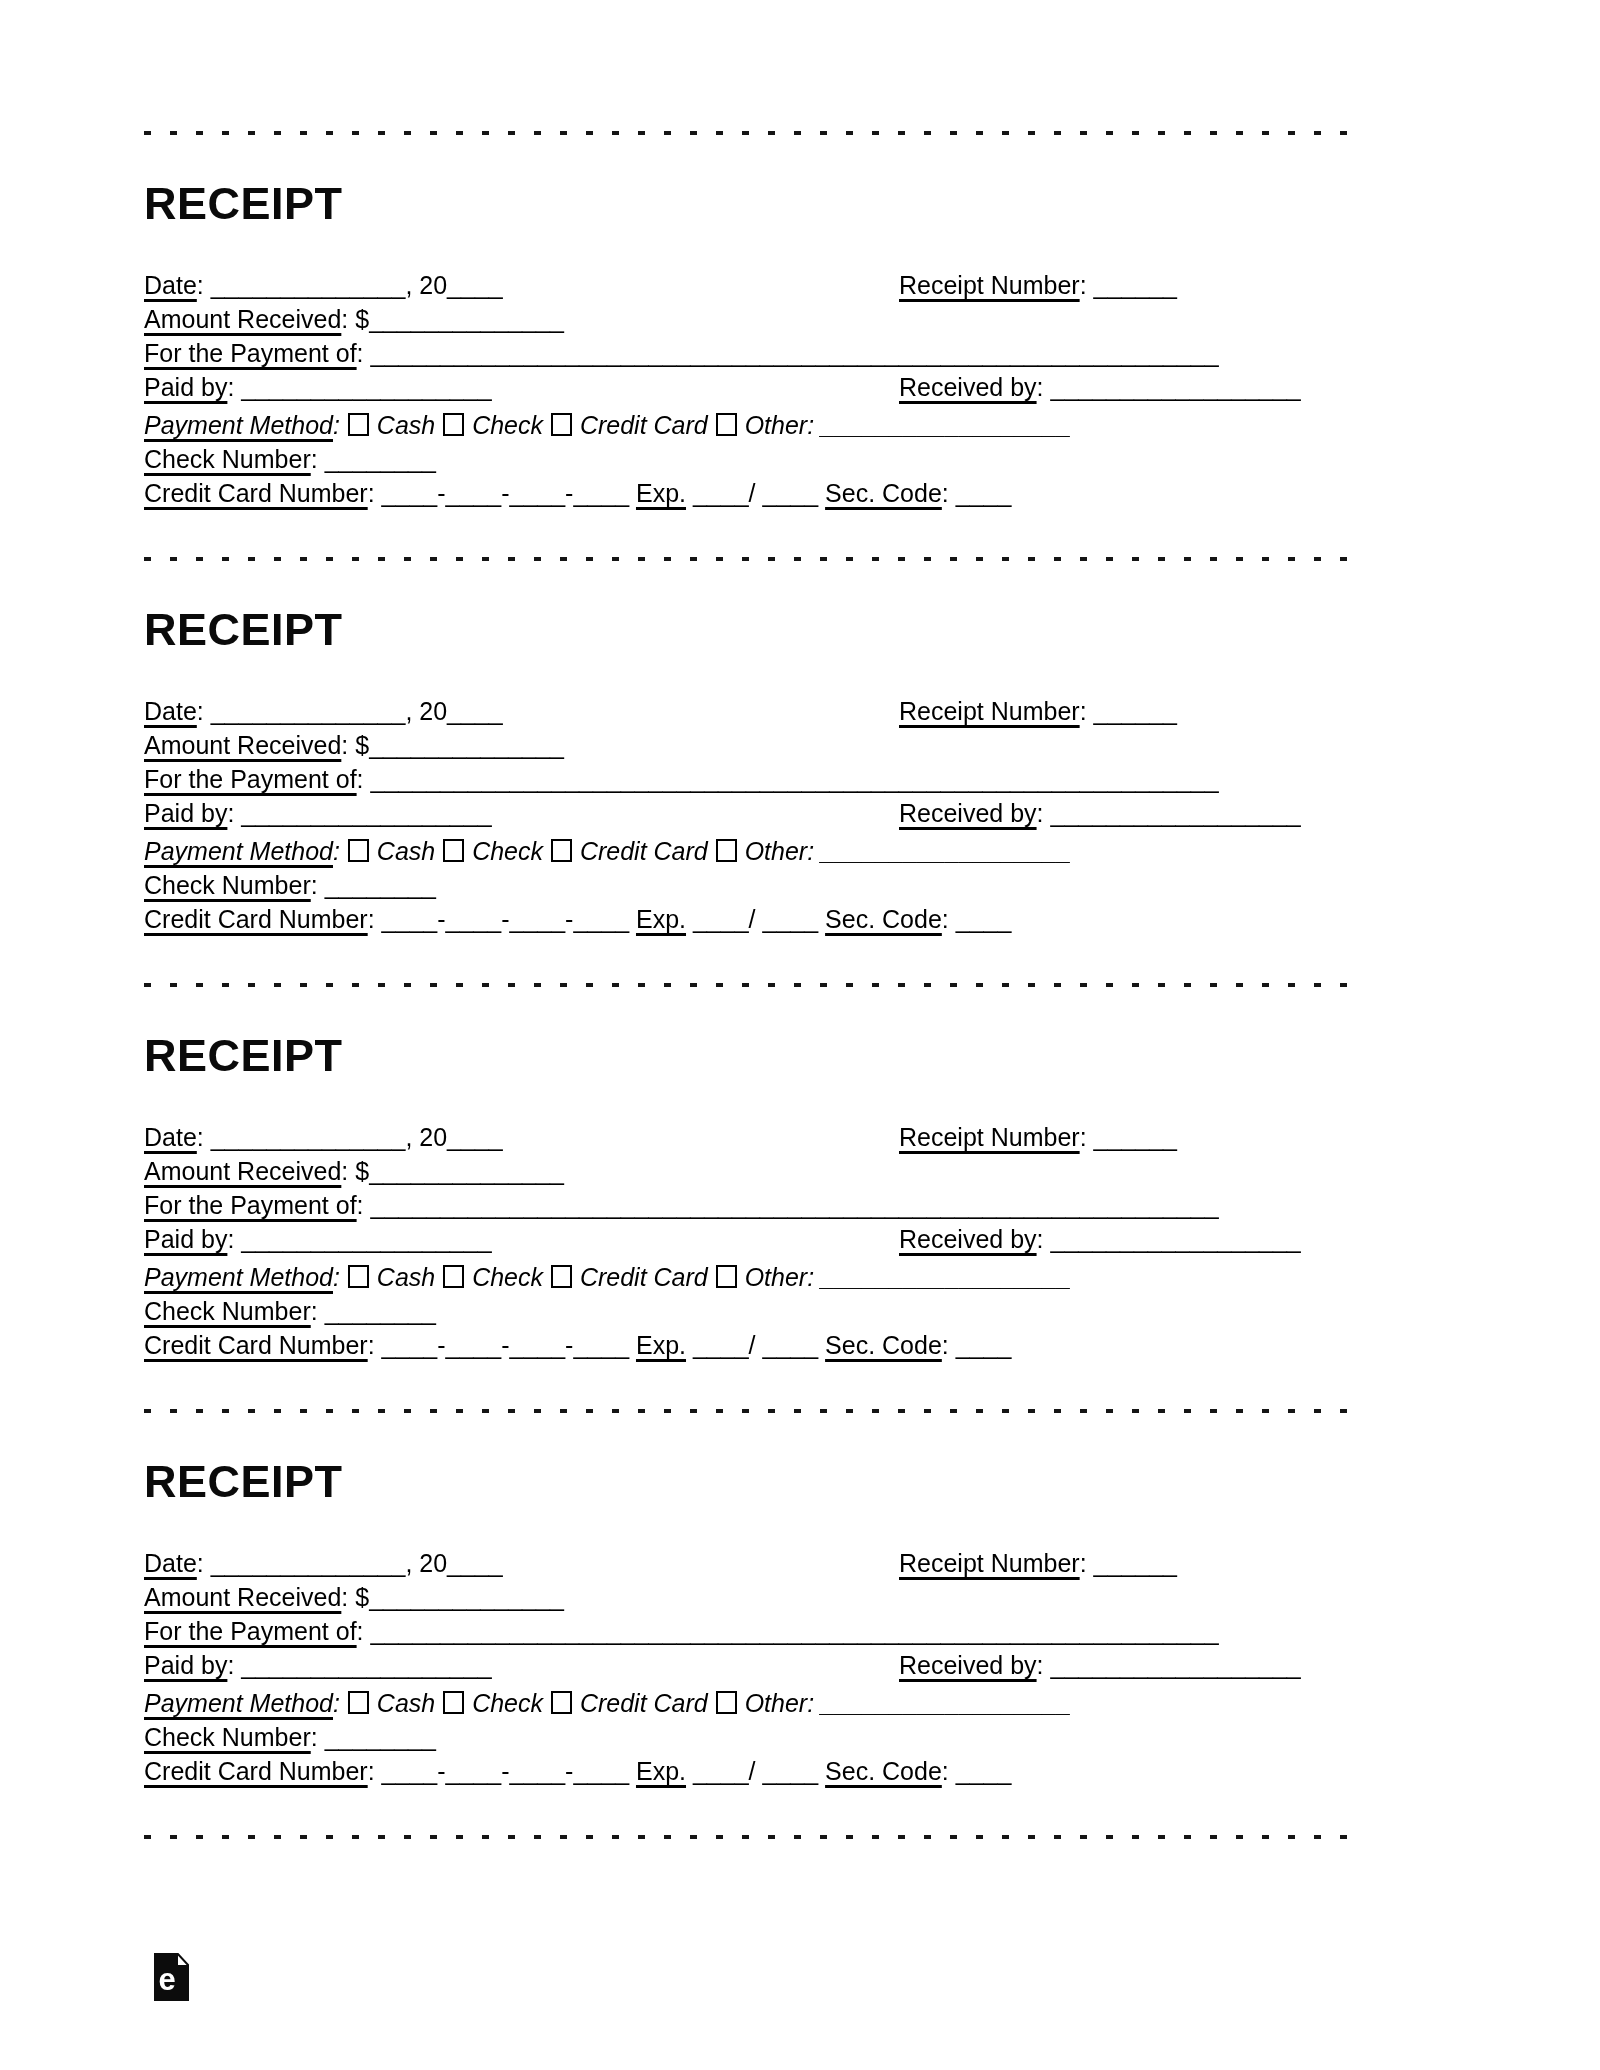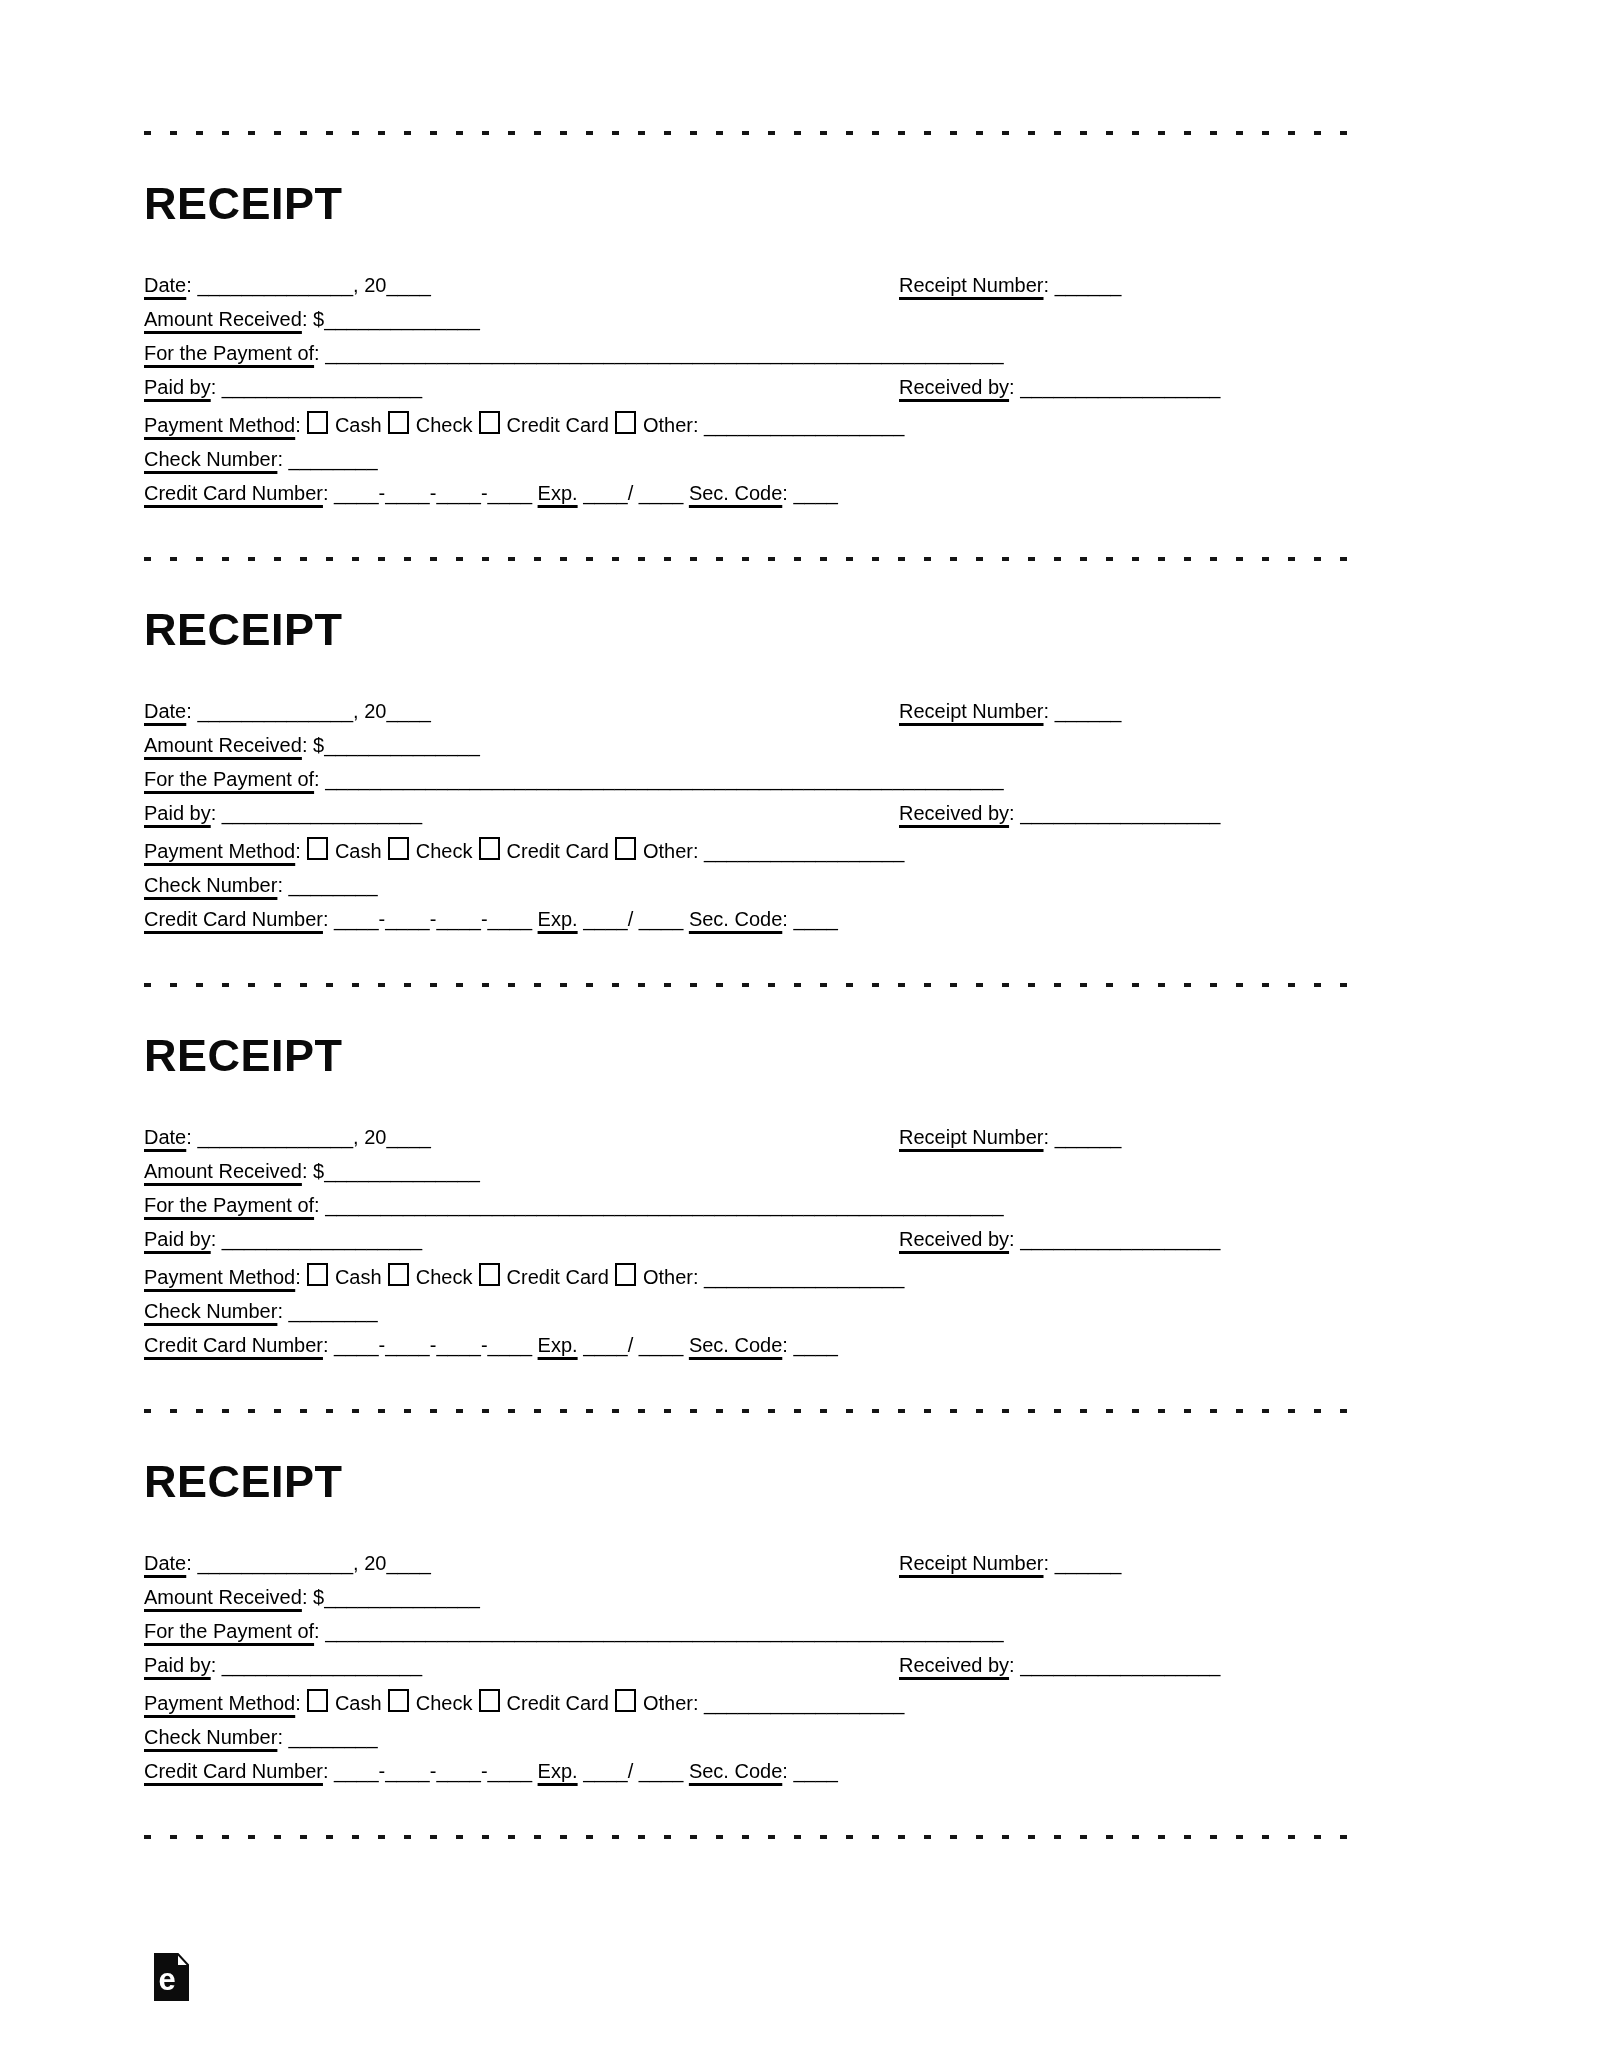--- a/index.html
+++ b/index.html
@@ -37,30 +37,31 @@
   h1.title {
     margin: 46px 0 0 0;
     font-size: 45px;
     line-height: 45px;
     font-weight: bold;
     letter-spacing: 0.5px;
     color: #0a0a0a;
   }
   .rows {
     margin-top: 42px;
-    font-size: 20px;
+    font-size: 25px;
     line-height: 34px;
     white-space: nowrap;
   }
   .row {
     position: relative;
     height: 34px;
   }
   .row-gap {
     margin-top: 4px;
+    font-style: italic;
   }
   .right-col {
     position: absolute;
     left: 755px;
     top: 0;
     text-align: center;
   }
   .u {
     text-decoration: underline;
     text-decoration-thickness: 2.5px;

